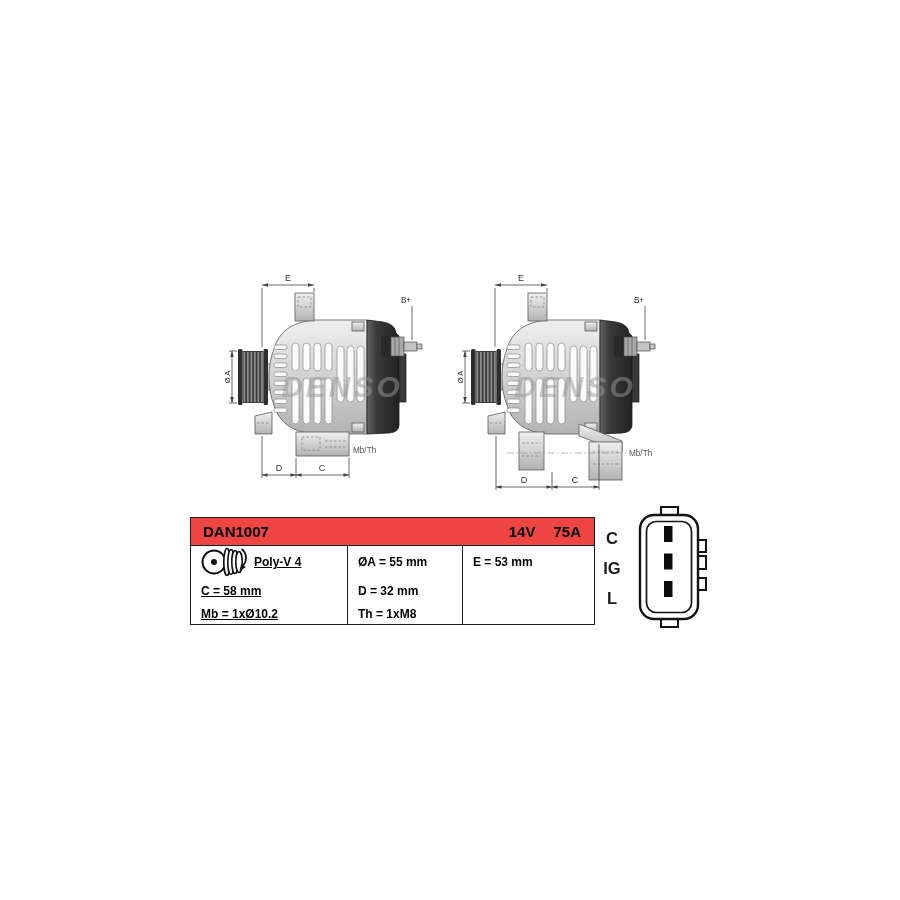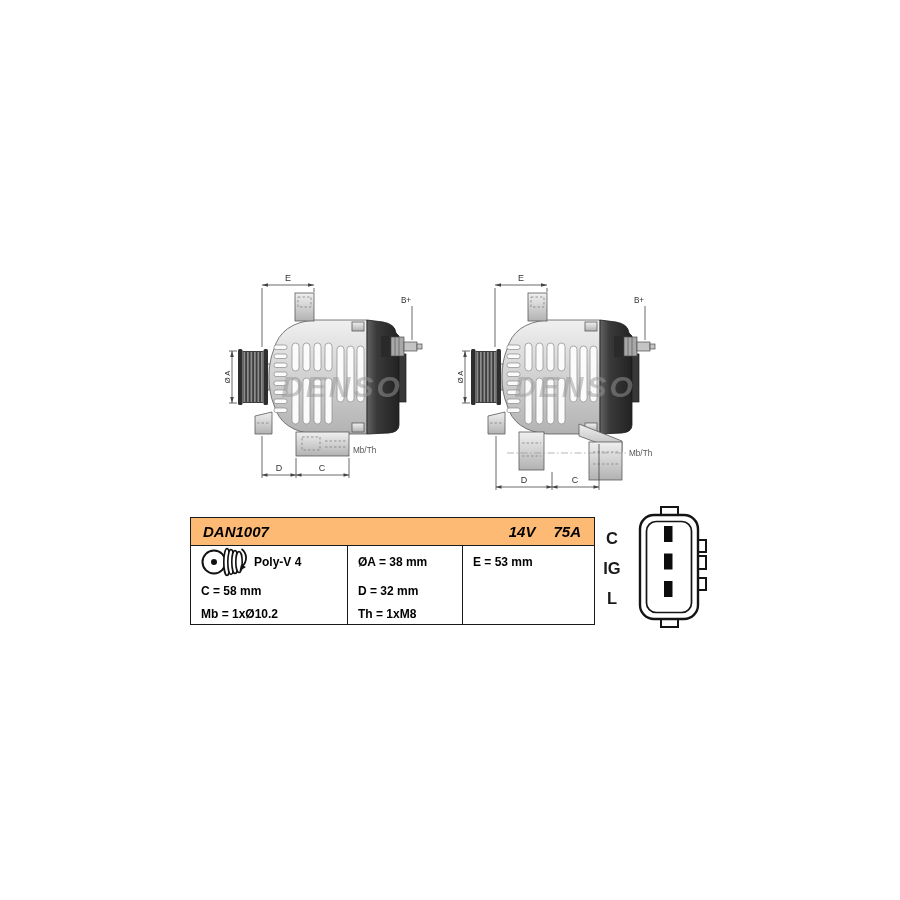--- a/index.html
+++ b/index.html
@@ -15,27 +15,27 @@
   .dimtxt.gray{fill:#555;}
   .lp{stroke:#5a5a5a;stroke-width:0.8;}
   .slot{fill:#fbfbfb;stroke:#8a8a8a;stroke-width:0.7;}
   .dash{fill:none;stroke:#777;stroke-width:0.7;stroke-dasharray:2.5 2;}
   .dashdot{fill:none;stroke:#999;stroke-width:0.7;stroke-dasharray:7 2.5 1.5 2.5;}
   .wm{font-family:"Liberation Sans",sans-serif;font-style:italic;font-weight:bold;
       font-size:30px;fill:#999;opacity:0.5;letter-spacing:3px;}
   
   .spec-table{position:absolute;left:190px;top:517px;width:403px;background:#fff;
               border:1.5px solid #1a1a1a;}
-  .sthead{height:27px;background:#fdba74;border-bottom:1.2px solid #1a1a1a;
+  .sthead{height:27px;background:#ef4444;border-bottom:1.2px solid #1a1a1a;
           display:flex;align-items:center;justify-content:space-between;
-          padding:0 13px 0 12px;font-weight:bold;font-size:15px;color:#000;font-style:italic;}
+          padding:0 13px 0 12px;font-weight:bold;font-size:15px;color:#000;}
   .sthead .ratings span{margin-left:18px;}
   .stbody{display:flex;}
   .stcol{display:grid;grid-template-rows:32px 26px 20px;padding-left:10px;box-sizing:border-box;}
-  .stcol.b1{width:157px;border-right:1.2px solid #1a1a1a;}
+  .stcol.b1{width:157px;border-right:1.2px solid #1a1a1a;text-decoration:underline;}
   .stcol.b2{width:115px;border-right:1.2px solid #1a1a1a;}
   .stcol.b3{flex:1;}
   .strow{display:flex;align-items:center;font-weight:bold;font-size:12px;color:#000;}
   .pulley-ic{margin-right:7px;flex:0 0 auto;}
   
   .connector{position:absolute;left:595px;top:500px;}
   .cstroke{fill:#fff;stroke:#141414;stroke-width:2;}
   .cstroke.outer{stroke-width:2.4;}
   .cstroke.inner{fill:none;stroke-width:1.7;}
   .pin{fill:#0c0c0c;}
@@ -285,21 +285,21 @@
             <ellipse cx="38" cy="17" rx="3.2" ry="10.5" fill="#fff" stroke="#111" stroke-width="1.6"></ellipse>
             <path d="M 40.5,4 A 11,11 0 0 1 41.5,21" fill="none" stroke="#111" stroke-width="1.8"></path>
             <polygon points="38.5,26 40,19.5 45,22" fill="#111"></polygon>
           </svg>
           <span>Poly-V 4</span>
         </div>
         <div class="strow">C = 58 mm</div>
         <div class="strow">Mb = 1xØ10.2</div>
       </div>
       <div class="stcol b2">
-        <div class="strow">ØA = 38 mm</div>
+        <div class="strow">ØA = 55 mm</div>
         <div class="strow">D = 32 mm</div>
         <div class="strow">Th = 1xM8</div>
       </div>
       <div class="stcol b3">
         <div class="strow">E = 53 mm</div>
         <div class="strow"></div>
       </div>
     </div>
   </div>
 

